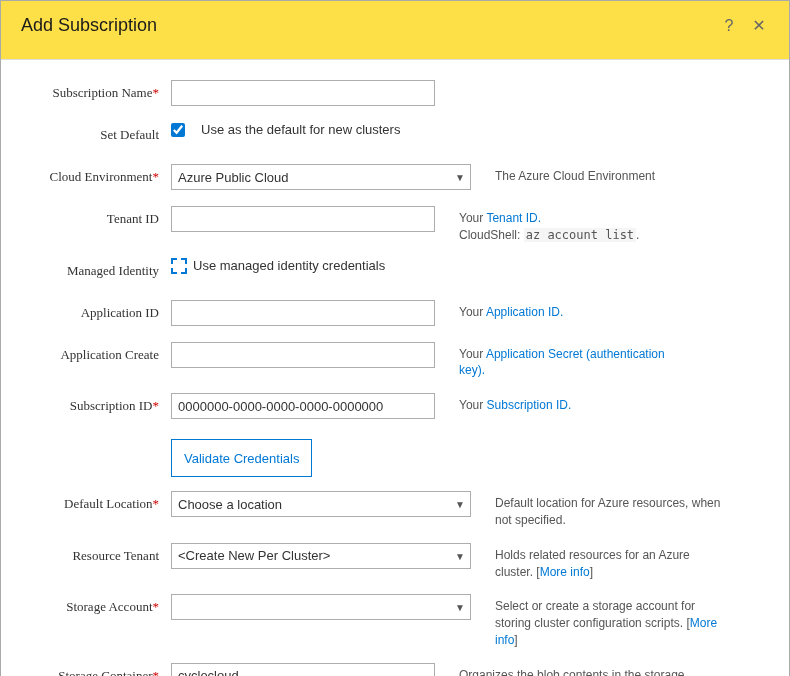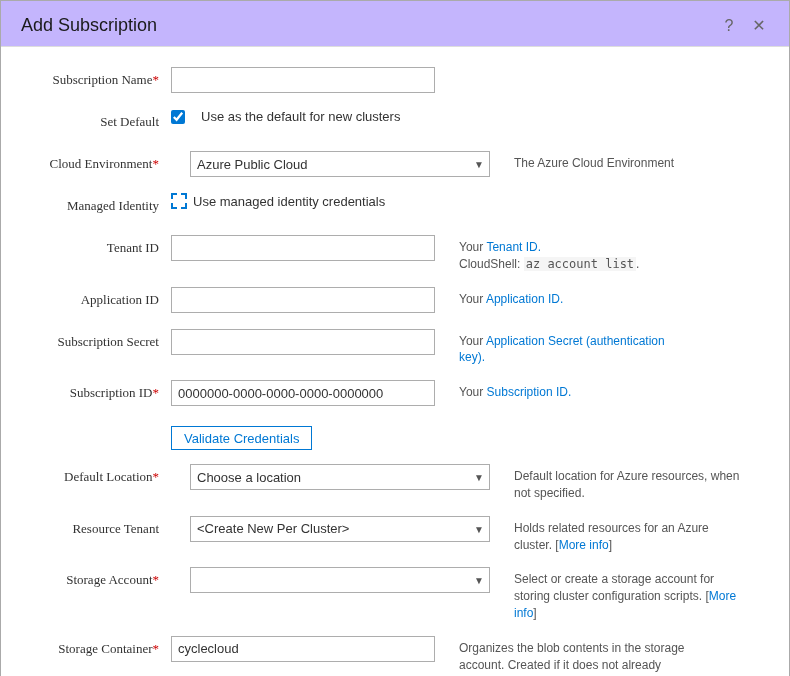--- a/index.html
+++ b/index.html
@@ -16,22 +16,22 @@
     .dialog {
       background: #fff;
       border: 1px solid #aaa;
       width: 790px;
       min-height: 676px;
       display: flex;
       flex-direction: column;
       box-shadow: 2px 2px 10px rgba(0,0,0,0.2);
     }
     .dialog-header {
-      background: #c4b5fd;
-      padding: 14px 20px 10px 20px;
+      background: #fde047;
+      padding: 14px 20px 23px 20px;
       border-bottom: 1px solid #ddd;
       display: flex;
       align-items: center;
       justify-content: space-between;
     }
     .dialog-title {
       font-size: 18px;
       font-weight: 300;
       color: #1a1a1a;
     }
@@ -96,21 +96,20 @@
       height: 26px;
       border: 1px solid #adadad;
       padding: 2px 6px;
       font-size: 13px;
       color: #333;
       outline: none;
     }
     .select-wrapper {
       position: relative;
       display: inline-block;
-      margin-left: 19px;
     }
     .select-wrapper select {
       width: 300px;
       height: 26px;
       border: 1px solid #adadad;
       padding: 2px 6px;
       font-size: 13px;
       color: #333;
       appearance: none;
       background: #fff;
@@ -147,21 +146,21 @@
       vertical-align: middle;
     }
     .validate-btn {
       margin-top: 4px;
       padding: 4px 12px;
       border: 1px solid #0078d4;
       background: #fff;
       color: #0078d4;
       font-size: 13px;
       cursor: pointer;
-      height: 24px;
+      height: 38px;
       display: inline-flex;
       align-items: center;
     }
     code {
       font-family: Consolas, monospace;
       font-size: 12px;
       background: #f5f5f5;
       padding: 0 2px;
     }
   </style>
@@ -212,52 +211,52 @@
           </select>
           <span class="select-arrow">▼</span>
         </div>
       </div>
       <div class="form-help">
         <span>The Azure Cloud Environment</span>
       </div>
     </div>
 
     <div class="form-row">
+      <div class="form-label">Tenant ID</div>
+      <div class="form-control-area">
+        <input type="text" value="" style="">
+      </div>
+      <div class="form-help">
+        Your <a class="link">Tenant ID.</a><br>
+        CloudShell: <code>az account list</code>.
+      </div>
+    </div>
+
+    <div class="form-row">
       <div class="form-label">Managed Identity</div>
       <div class="form-control-area">
         <label style="display:flex;align-items:center;cursor:pointer;">
           <span class="managed-identity-checkbox"></span>
           <span>Use managed identity credentials</span>
         </label>
       </div>
     </div>
 
     <div class="form-row">
-      <div class="form-label">Tenant ID</div>
+      <div class="form-label">Application ID</div>
       <div class="form-control-area">
         <input type="text" value="" style="">
       </div>
       <div class="form-help">
-        Your <a class="link">Tenant ID.</a><br>
-        CloudShell: <code>az account list</code>.
-      </div>
-    </div>
-
-    <div class="form-row">
-      <div class="form-label">Application ID</div>
-      <div class="form-control-area">
-        <input type="text" value="" style="">
-      </div>
-      <div class="form-help">
         Your <a class="link">Application ID.</a>
       </div>
     </div>
 
     <div class="form-row">
-      <div class="form-label">Subscription Secret</div>
+      <div class="form-label">Application Create</div>
       <div class="form-control-area">
         <input type="text" value="" style="">
       </div>
       <div class="form-help">
         Your <a class="link">Application Secret (authentication key).</a>
       </div>
     </div>
 
     <div class="form-row">
       <div class="form-label">

